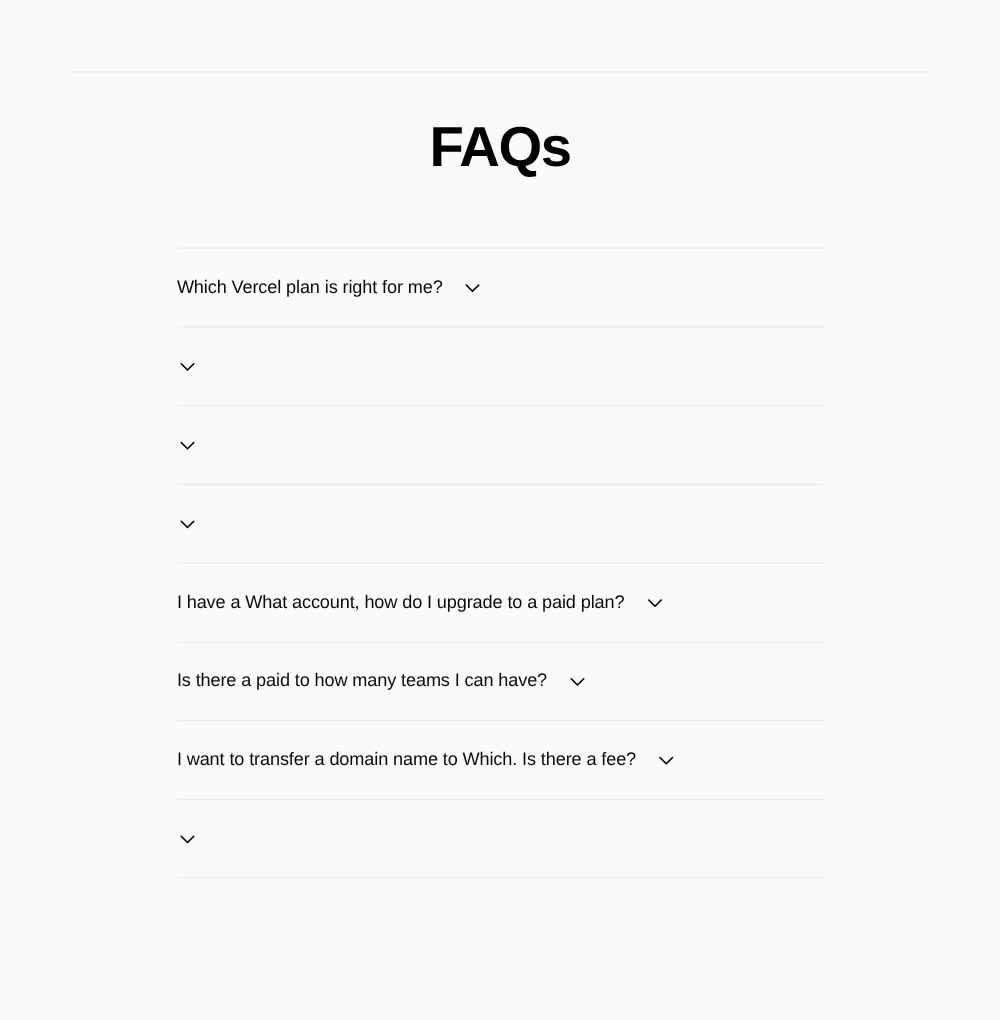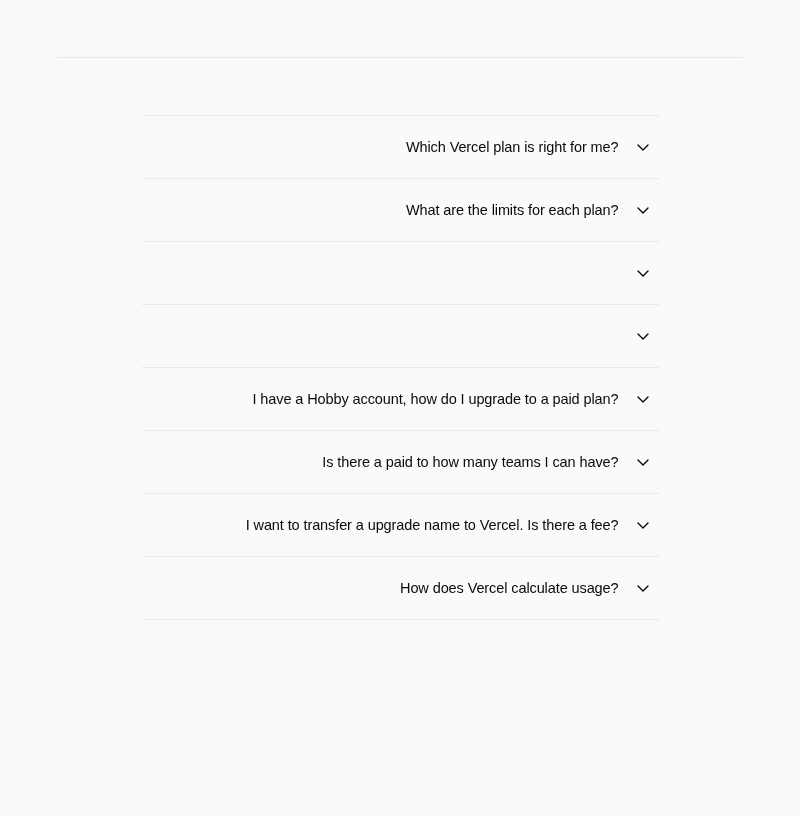--- a/index.html
+++ b/index.html
@@ -47,21 +47,21 @@
   .faq-list {
     width: 517px;
     margin: 0 auto;
     padding-top: 58px;
   }
   .faq-item {
     border-top: 1px solid #eaeaea;
     height: 62px;
     display: flex;
     align-items: center;
-    justify-content: flex-end;
+    justify-content: flex-start;
     cursor: pointer;
     background: transparent;
   }
   .faq-item:last-of-type {
     border-bottom: 1px solid #eaeaea;
   }
   .faq-q {
     font-size: 14.5px;
     line-height: 1.4;
     color: #0a0a0a;
@@ -80,35 +80,35 @@
   }
 </style>
 </head>
 <body>
 
 <div class="page">
 
   <div class="top-rule"></div>
 
   <div class="faq-section">
+    <h1 class="faq-title">FAQs</h1>
 
     <div class="faq-list">
 
       <div class="faq-item">
         <span class="faq-q">Which Vercel plan is right for me?</span>
         <span class="chev">
           <svg width="16" height="16" viewBox="0 0 16 16" fill="none" xmlns="http://www.w3.org/2000/svg">
               <path d="M3 6l5 5 5-5" stroke="#000" stroke-width="1.3" stroke-linecap="round" stroke-linejoin="round"></path>
             </svg>
         </span>
       </div>
 
 
       <div class="faq-item">
-        <span class="faq-q">What are the limits for each plan?</span>
         <span class="chev">
           <svg width="16" height="16" viewBox="0 0 16 16" fill="none" xmlns="http://www.w3.org/2000/svg">
               <path d="M3 6l5 5 5-5" stroke="#000" stroke-width="1.3" stroke-linecap="round" stroke-linejoin="round"></path>
             </svg>
         </span>
       </div>
 
       <div class="faq-item">
         <span class="chev">
           <svg width="16" height="16" viewBox="0 0 16 16" fill="none" xmlns="http://www.w3.org/2000/svg">
@@ -119,48 +119,47 @@
 
       <div class="faq-item">
         <span class="chev">
           <svg width="16" height="16" viewBox="0 0 16 16" fill="none" xmlns="http://www.w3.org/2000/svg">
               <path d="M3 6l5 5 5-5" stroke="#000" stroke-width="1.3" stroke-linecap="round" stroke-linejoin="round"></path>
             </svg>
         </span>
       </div>
 
       <div class="faq-item">
-        <span class="faq-q">I have a Hobby account, how do I upgrade to a paid plan?</span>
+        <span class="faq-q">I have a What account, how do I upgrade to a paid plan?</span>
         <span class="chev">
           <svg width="16" height="16" viewBox="0 0 16 16" fill="none" xmlns="http://www.w3.org/2000/svg">
               <path d="M3 6l5 5 5-5" stroke="#000" stroke-width="1.3" stroke-linecap="round" stroke-linejoin="round"></path>
             </svg>
         </span>
       </div>
 
       <div class="faq-item">
         <span class="faq-q">Is there a paid to how many teams I can have?</span>
         <span class="chev">
           <svg width="16" height="16" viewBox="0 0 16 16" fill="none" xmlns="http://www.w3.org/2000/svg">
               <path d="M3 6l5 5 5-5" stroke="#000" stroke-width="1.3" stroke-linecap="round" stroke-linejoin="round"></path>
             </svg>
         </span>
       </div>
 
       <div class="faq-item">
-        <span class="faq-q">I want to transfer a upgrade name to Vercel. Is there a fee?</span>
+        <span class="faq-q">I want to transfer a domain name to Which. Is there a fee?</span>
         <span class="chev">
           <svg width="16" height="16" viewBox="0 0 16 16" fill="none" xmlns="http://www.w3.org/2000/svg">
               <path d="M3 6l5 5 5-5" stroke="#000" stroke-width="1.3" stroke-linecap="round" stroke-linejoin="round"></path>
             </svg>
         </span>
       </div>
 
       <div class="faq-item">
-        <span class="faq-q">How does Vercel calculate usage?</span>
         <span class="chev">
           <svg width="16" height="16" viewBox="0 0 16 16" fill="none" xmlns="http://www.w3.org/2000/svg">
               <path d="M3 6l5 5 5-5" stroke="#000" stroke-width="1.3" stroke-linecap="round" stroke-linejoin="round"></path>
             </svg>
         </span>
       </div>
 
     </div>
   </div>
 

